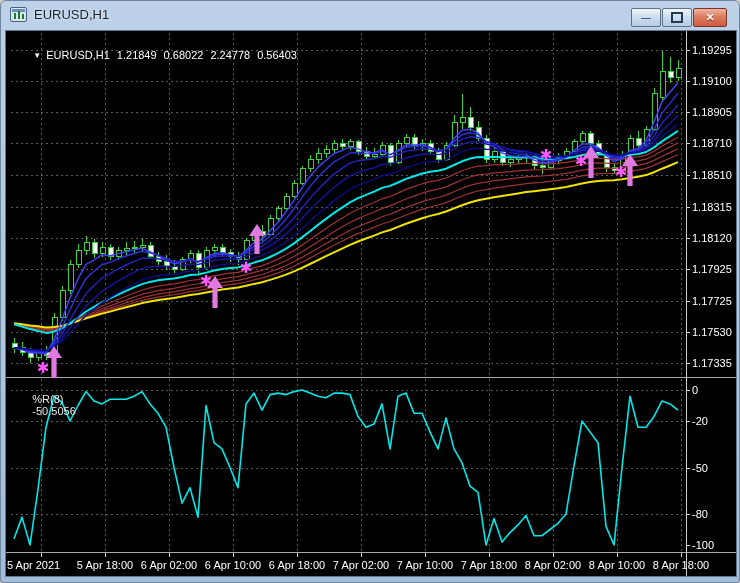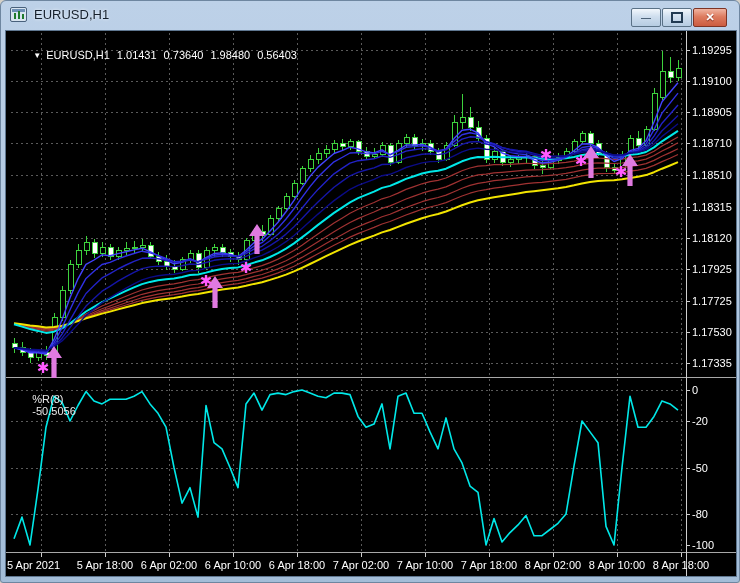--- a/index.html
+++ b/index.html
@@ -352,21 +352,21 @@
           <line x1="295.5" y1="551" x2="295.5" y2="555" stroke="#cfcfcf" shape-rendering="crispEdges"></line>
           <line x1="359.5" y1="551" x2="359.5" y2="555" stroke="#cfcfcf" shape-rendering="crispEdges"></line>
           <line x1="423.5" y1="551" x2="423.5" y2="555" stroke="#cfcfcf" shape-rendering="crispEdges"></line>
           <line x1="487.5" y1="551" x2="487.5" y2="555" stroke="#cfcfcf" shape-rendering="crispEdges"></line>
           <line x1="551.5" y1="551" x2="551.5" y2="555" stroke="#cfcfcf" shape-rendering="crispEdges"></line>
           <line x1="615.5" y1="551" x2="615.5" y2="555" stroke="#cfcfcf" shape-rendering="crispEdges"></line>
           <line x1="679.5" y1="551" x2="679.5" y2="555" stroke="#cfcfcf" shape-rendering="crispEdges"></line>
         </svg></div>
 
     <div class="overlay-label" id="info-label">
-      <span class="dd">▼</span><span>EURUSD,H1</span><span class="sp">1.01431</span><span class="sp">0.73640</span><span class="sp">1.98480</span><span class="sp">0.56403</span>
+      <span class="dd">▼</span><span>EURUSD,H1</span><span class="sp">1.21849</span><span class="sp">0.68022</span><span class="sp">2.24778</span><span class="sp">0.56403</span>
     </div>
 
     <div class="overlay-label" id="wpr-label">
       <span>%R(8)</span>
       <span>-50.5056</span>
     </div>
   </div>
 </div>
 
 </body></html>

